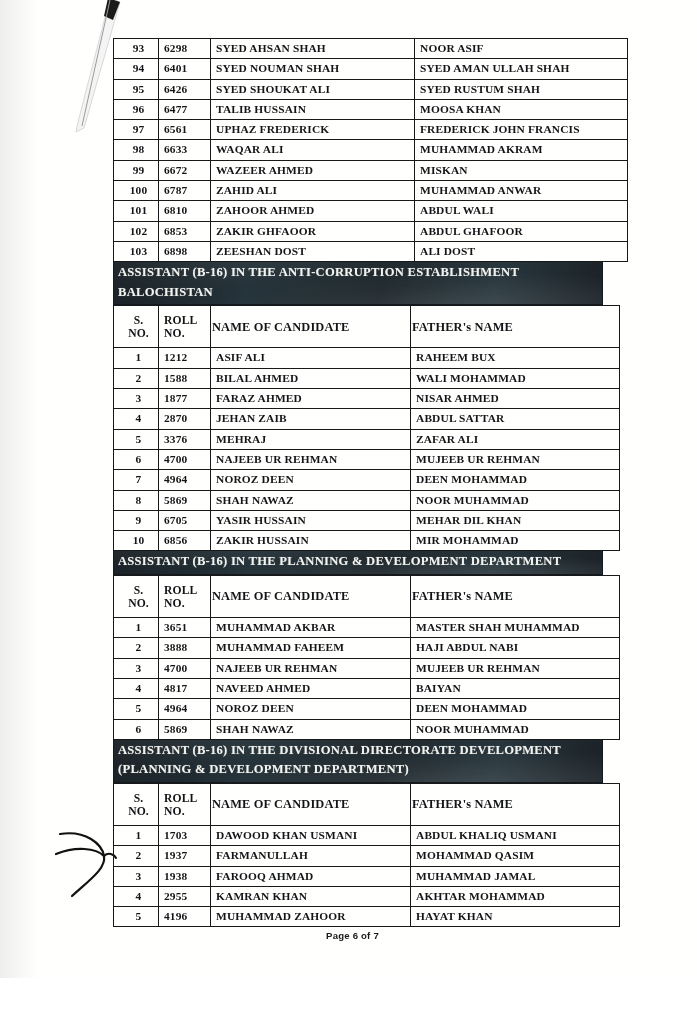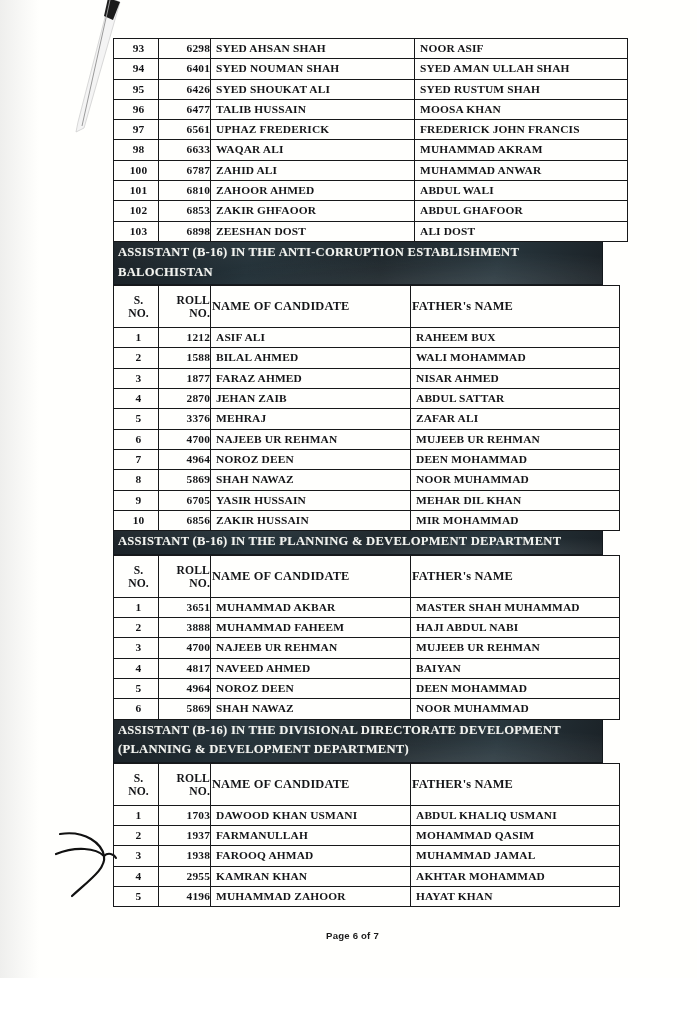--- a/index.html
+++ b/index.html
@@ -64,21 +64,21 @@
     font-family: "Liberation Serif", serif;
     font-weight: bold;
     color: #141518;
     height: 19.3px;
     line-height: 19.3px;
     letter-spacing: 0.15px;
     white-space: nowrap;
     overflow: hidden;
   }
   td.c-sno   { width: 39px;  text-align: center; padding-left: 0; font-size: 11px; }
-  td.c-roll  { width: 46px;  text-align: right; padding-left: 0; font-size: 11px; }
+  td.c-roll  { width: 46px;  text-align: left; padding-left: 0; font-size: 11px; }
   td.c-name  { width: 198px; }
   td.c-father{ width: 207px; }
 
   
   tr.hdr td {
     height: 40px;
     line-height: 1.12;
     white-space: normal;
     vertical-align: middle;
     font-size: 12.2px;
@@ -224,20 +224,26 @@
             <td class="c-name">UPHAZ FREDERICK</td>
             <td class="c-father">FREDERICK JOHN FRANCIS</td>
           </tr>
           <tr>
             <td class="c-sno">98</td>
             <td class="c-roll">6633</td>
             <td class="c-name">WAQAR ALI</td>
             <td class="c-father">MUHAMMAD AKRAM</td>
           </tr>
           <tr>
+            <td class="c-sno">99</td>
+            <td class="c-roll">6672</td>
+            <td class="c-name">WAZEER AHMED</td>
+            <td class="c-father">MISKAN</td>
+          </tr>
+          <tr>
             <td class="c-sno">100</td>
             <td class="c-roll">6787</td>
             <td class="c-name">ZAHID ALI</td>
             <td class="c-father">MUHAMMAD ANWAR</td>
           </tr>
           <tr>
             <td class="c-sno">101</td>
             <td class="c-roll">6810</td>
             <td class="c-name">ZAHOOR AHMED</td>
             <td class="c-father">ABDUL WALI</td>

